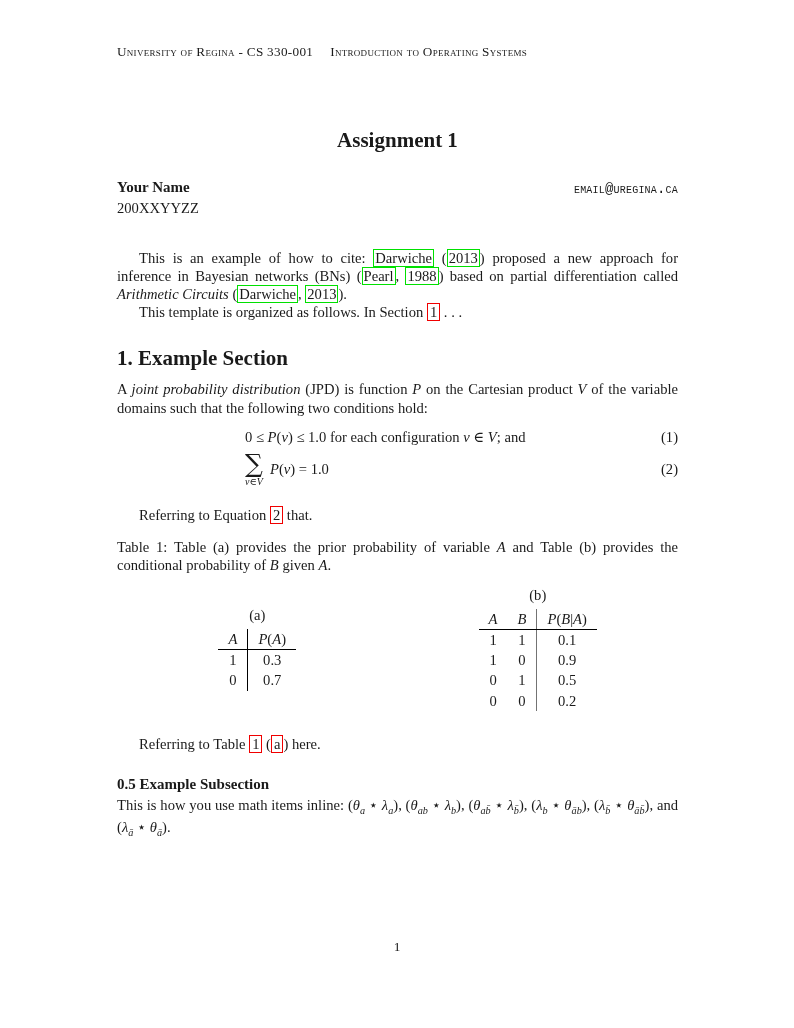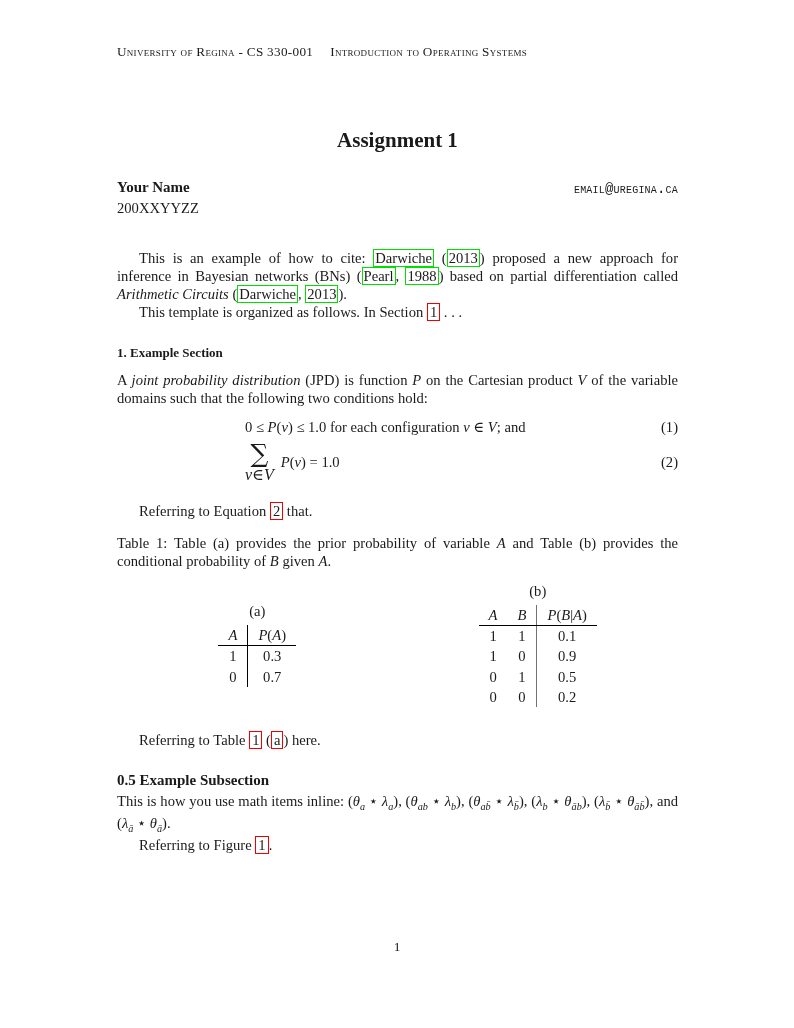--- a/index.html
+++ b/index.html
@@ -29,32 +29,32 @@
   .indent { text-indent:22px; }
   .p-first { margin-top:32px; }
 
   
   .cite { border:1px solid var(--cite-color,#00e000); padding:0 1px; color:inherit; text-decoration:none; cursor:pointer; }
   .xref { border:1px solid var(--ref-color,#f00000); padding:0 2px; color:inherit; text-decoration:none; cursor:pointer; }
   i sub, sub i { font-style:italic; }
   sub { font-size:.7em; }
 
   
-  .h-sec  { margin:24px 0 0 0; font-size:13px; font-weight:bold; }
+  .h-sec  { margin:24px 0 0 0; font-size:21px; font-weight:bold; }
   .h-sub  { margin:22px 0 0 0; font-size:15px;  font-weight:bold; }
   .sec-para { margin-top:9px; }
 
   
   .equations { margin-top:11px; }
   .eq-row { display:flex; align-items:center; margin-top:5px; }
   .eq-body { margin-left:128px; }
   .eq-num { margin-left:auto; }
   .sum-block { display:inline-flex; flex-direction:column; align-items:center; margin-left:128px; }
   .sum-sigma { font-size:25px; line-height:1; font-family:"DejaVu Serif",serif; }
-  .sum-under { font-size:16px; line-height:1; margin-top:1px; }
+  .sum-under { font-size:10px; line-height:1; margin-top:1px; }
   .eq2-body { margin-left:7px; }
 
   .ref-line { margin-top:19px; }
 
   
   .tbl-caption { margin-top:14px; }
   .tables-row { margin-top:12px; display:flex; align-items:center; }
   .table-half { width:50%; display:flex; flex-direction:column; align-items:center; }
   .sub-label { margin-bottom:5px; }
   table { border-collapse:collapse; }
@@ -169,16 +169,15 @@
           </tr>
         </tbody>
       </table>
     </div>
   </div>
 
   <p class="indent ref-table-line"><span>Referring to Table </span><a class="xref">1</a><span> (</span><a class="xref">a</a><span>) here.</span></p>
 
   <div class="h-sub">0.5 Example Subsection</div>
   <p class="sub-para"><span>This is how you use math items inline: </span><span>(<i>θ<sub>a</sub></i> ⋆ <i>λ<sub>a</sub></i>), (<i>θ<sub>ab</sub></i> ⋆ <i>λ<sub>b</sub></i>), (<i>θ<sub>ab̄</sub></i> ⋆ <i>λ<sub>b̄</sub></i>), (<i>λ<sub>b</sub></i> ⋆ <i>θ<sub>āb</sub></i>), (<i>λ<sub>b̄</sub></i> ⋆ <i>θ<sub>āb̄</sub></i>), and (<i>λ<sub>ā</sub></i> ⋆ <i>θ<sub>ā</sub></i>).</span></p>
-  <p class="indent"><span>Referring to Figure </span><a class="xref">1</a><span>.</span></p>
 
   <div class="page-number">1</div>
 </div>
 
 </body></html>

